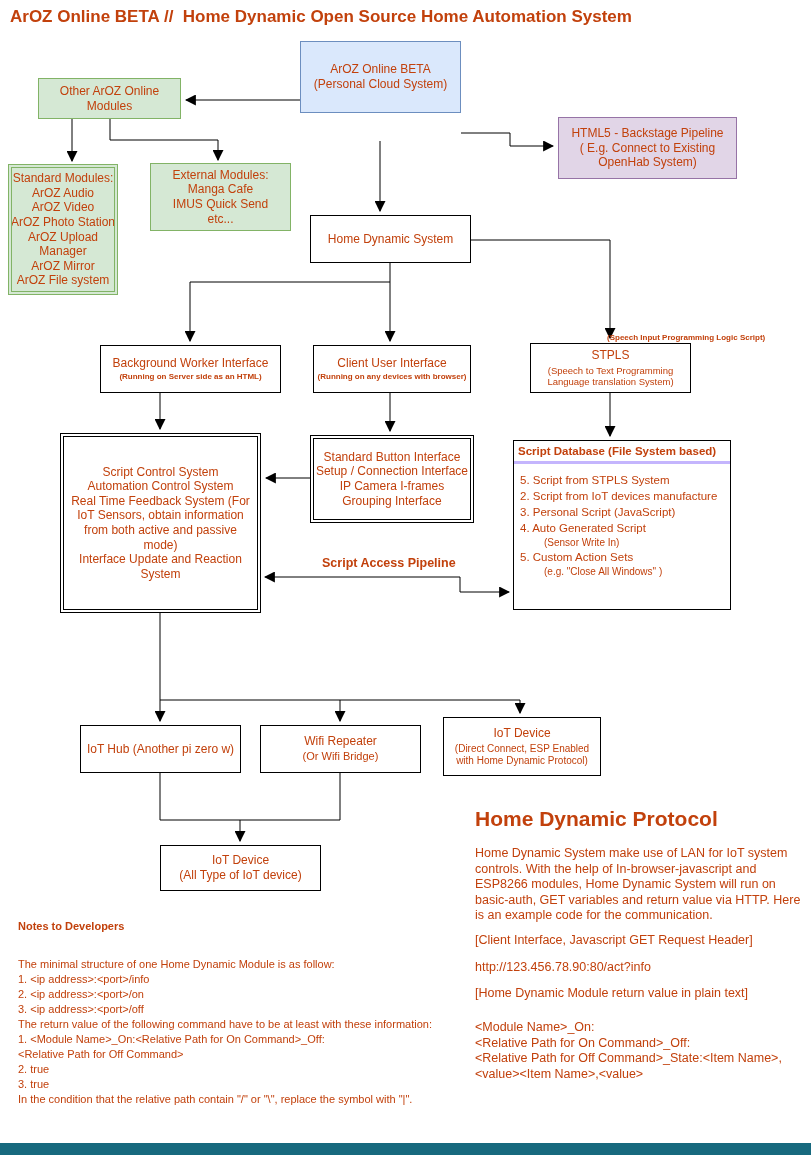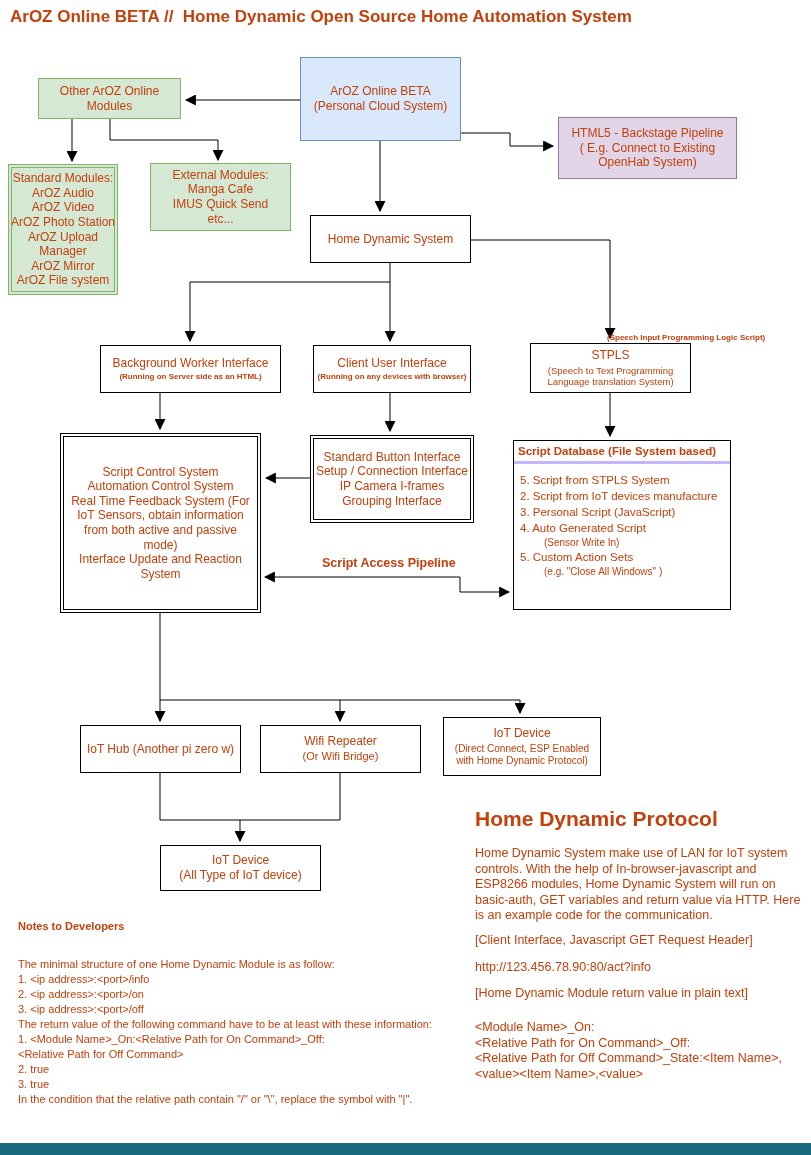--- a/index.html
+++ b/index.html
@@ -103,21 +103,21 @@
     </g>
   </svg>
 
   <div class="page-title">ArOZ Online BETA //  Home Dynamic Open Source Home Automation System</div>
 
   <div class="node green" style="left:38px;top:78px;width:143px;height:41px">
     <span class="label">Other ArOZ Online
 Modules</span>
   </div>
 
-  <div class="node blue" style="left:300px;top:57px;width:161px;height:84px">
+  <div class="node blue" style="left:300px;top:41px;width:161px;height:72px">
     <span class="label">ArOZ Online BETA
 (Personal Cloud System)</span>
   </div>
 
   <div class="node purple" style="left:558px;top:117px;width:179px;height:62px">
     <span class="label">HTML5 - Backstage Pipeline
 ( E.g. Connect to Existing
 OpenHab System)</span>
   </div>
 

